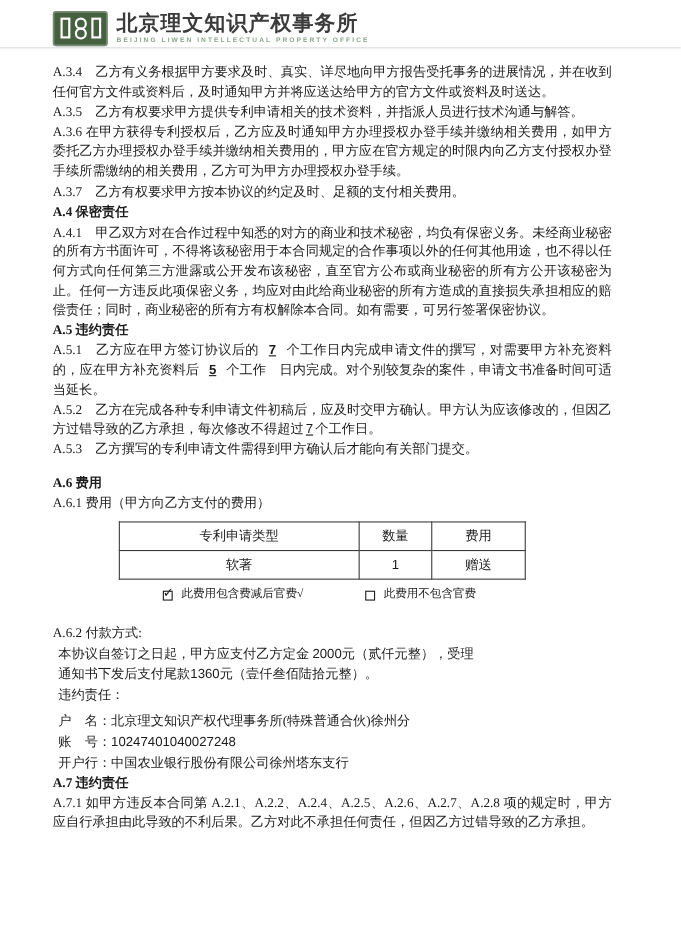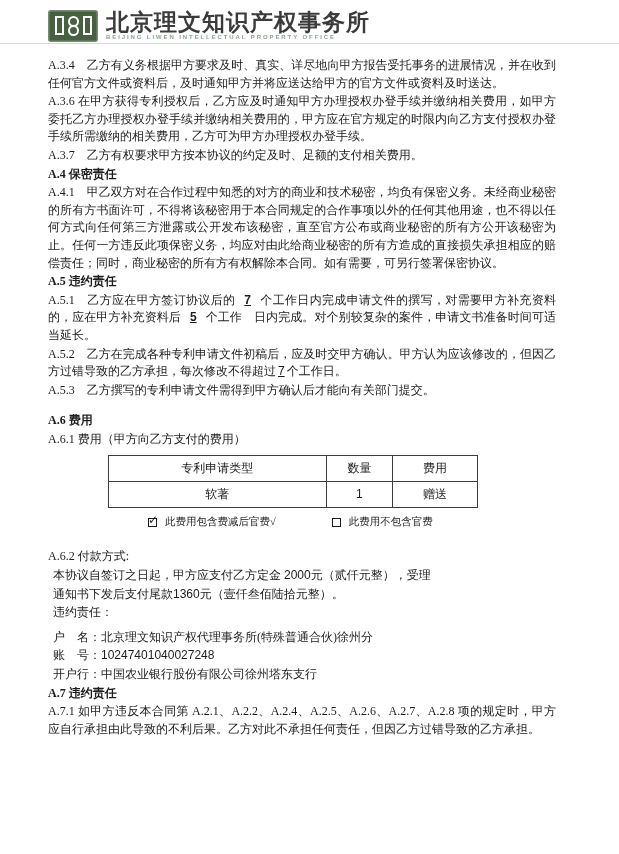--- a/index.html
+++ b/index.html
@@ -16,21 +16,21 @@
     display:flex; align-items:center; justify-content:center; gap:4px;
     box-shadow: inset 0 0 0 1.5px rgba(255,255,255,.28); flex:0 0 auto;
   }
   .lg-rect { width:9px; height:19px; border:2px solid #fff; display:inline-block; }
   .lg-eight { display:flex; flex-direction:column; align-items:center; }
   .lg-circle { width:11px; height:11px; border:2px solid #fff; border-radius:50%; }
   .lg-circle + .lg-circle { margin-top:-2px; }
   .hdr-titles { display:flex; flex-direction:column; justify-content:center; }
   .org-cn {
     font-family:"Liberation Sans","DejaVu Sans",sans-serif;
-    font-size:23px; font-weight:700; color:#3b3b3b; letter-spacing:1px; line-height:20px;
+    font-size:19px; font-weight:700; color:#3b3b3b; letter-spacing:1px; line-height:20px;
   }
   .org-en {
     font-family:"Liberation Sans","DejaVu Sans",sans-serif;
     font-size:6px; font-weight:700; color:#8ba48b; letter-spacing:1.9px; margin-top:2px;
   }
   .hdr-rule { border:none; border-top:1px solid #d9d9d9; width:100%; }
   
   .doc { padding:13px 63px 0 48px; font-size:12px; line-height:17.6px; text-align:justify; }
   .doc p { margin:0 0 1px 0; }
   .heading { font-weight:700; }
@@ -80,20 +80,21 @@
     <span class="hdr-titles">
       <span class="org-cn">北京理文知识产权事务所</span>
       <span class="org-en">BEIJING LIWEN INTELLECTUAL PROPERTY OFFICE</span>
     </span>
   </div>
   <hr class="hdr-rule">
 
   <div class="doc">
 
     <p>A.3.4　乙方有义务根据甲方要求及时、真实、详尽地向甲方报告受托事务的进展情况，并在收到任何官方文件或资料后，及时通知甲方并将应送达给甲方的官方文件或资料及时送达。</p>
+    <p>A.3.5　乙方有权要求甲方提供专利申请相关的技术资料，并指派人员进行技术沟通与解答。</p>
     <p>A.3.6 在甲方获得专利授权后，乙方应及时通知甲方办理授权办登手续并缴纳相关费用，如甲方委托乙方办理授权办登手续并缴纳相关费用的，甲方应在官方规定的时限内向乙方支付授权办登手续所需缴纳的相关费用，乙方可为甲方办理授权办登手续。</p>
     <p>A.3.7　乙方有权要求甲方按本协议的约定及时、足额的支付相关费用。</p>
 
     <p class="heading">A.4 保密责任</p>
     <p>A.4.1　甲乙双方对在合作过程中知悉的对方的商业和技术秘密，均负有保密义务。未经商业秘密的所有方书面许可，不得将该秘密用于本合同规定的合作事项以外的任何其他用途，也不得以任何方式向任何第三方泄露或公开发布该秘密，直至官方公布或商业秘密的所有方公开该秘密为止。任何一方违反此项保密义务，均应对由此给商业秘密的所有方造成的直接损失承担相应的赔偿责任；同时，商业秘密的所有方有权解除本合同。如有需要，可另行签署保密协议。</p>
 
     <p class="heading">A.5 违约责任</p>
     <p><span>A.5.1　乙方应在甲方签订协议后的</span><span class="blank">7</span><span>个工作日内完成申请文件的撰写，对需要甲方补充资料的，应在甲方补充资料后</span><span class="blank">5</span><span>个工作　日内完成。对个别较复杂的案件，申请文书准备时间可适当延长。</span></p>
     <p><span>A.5.2　乙方在完成各种专利申请文件初稿后，应及时交甲方确认。甲方认为应该修改的，但因乙方过错导致的乙方承担，每次修改不得超过</span><span class="ul-num">7</span><span>个工作日。</span></p>
     <p>A.5.3　乙方撰写的专利申请文件需得到甲方确认后才能向有关部门提交。</p>

